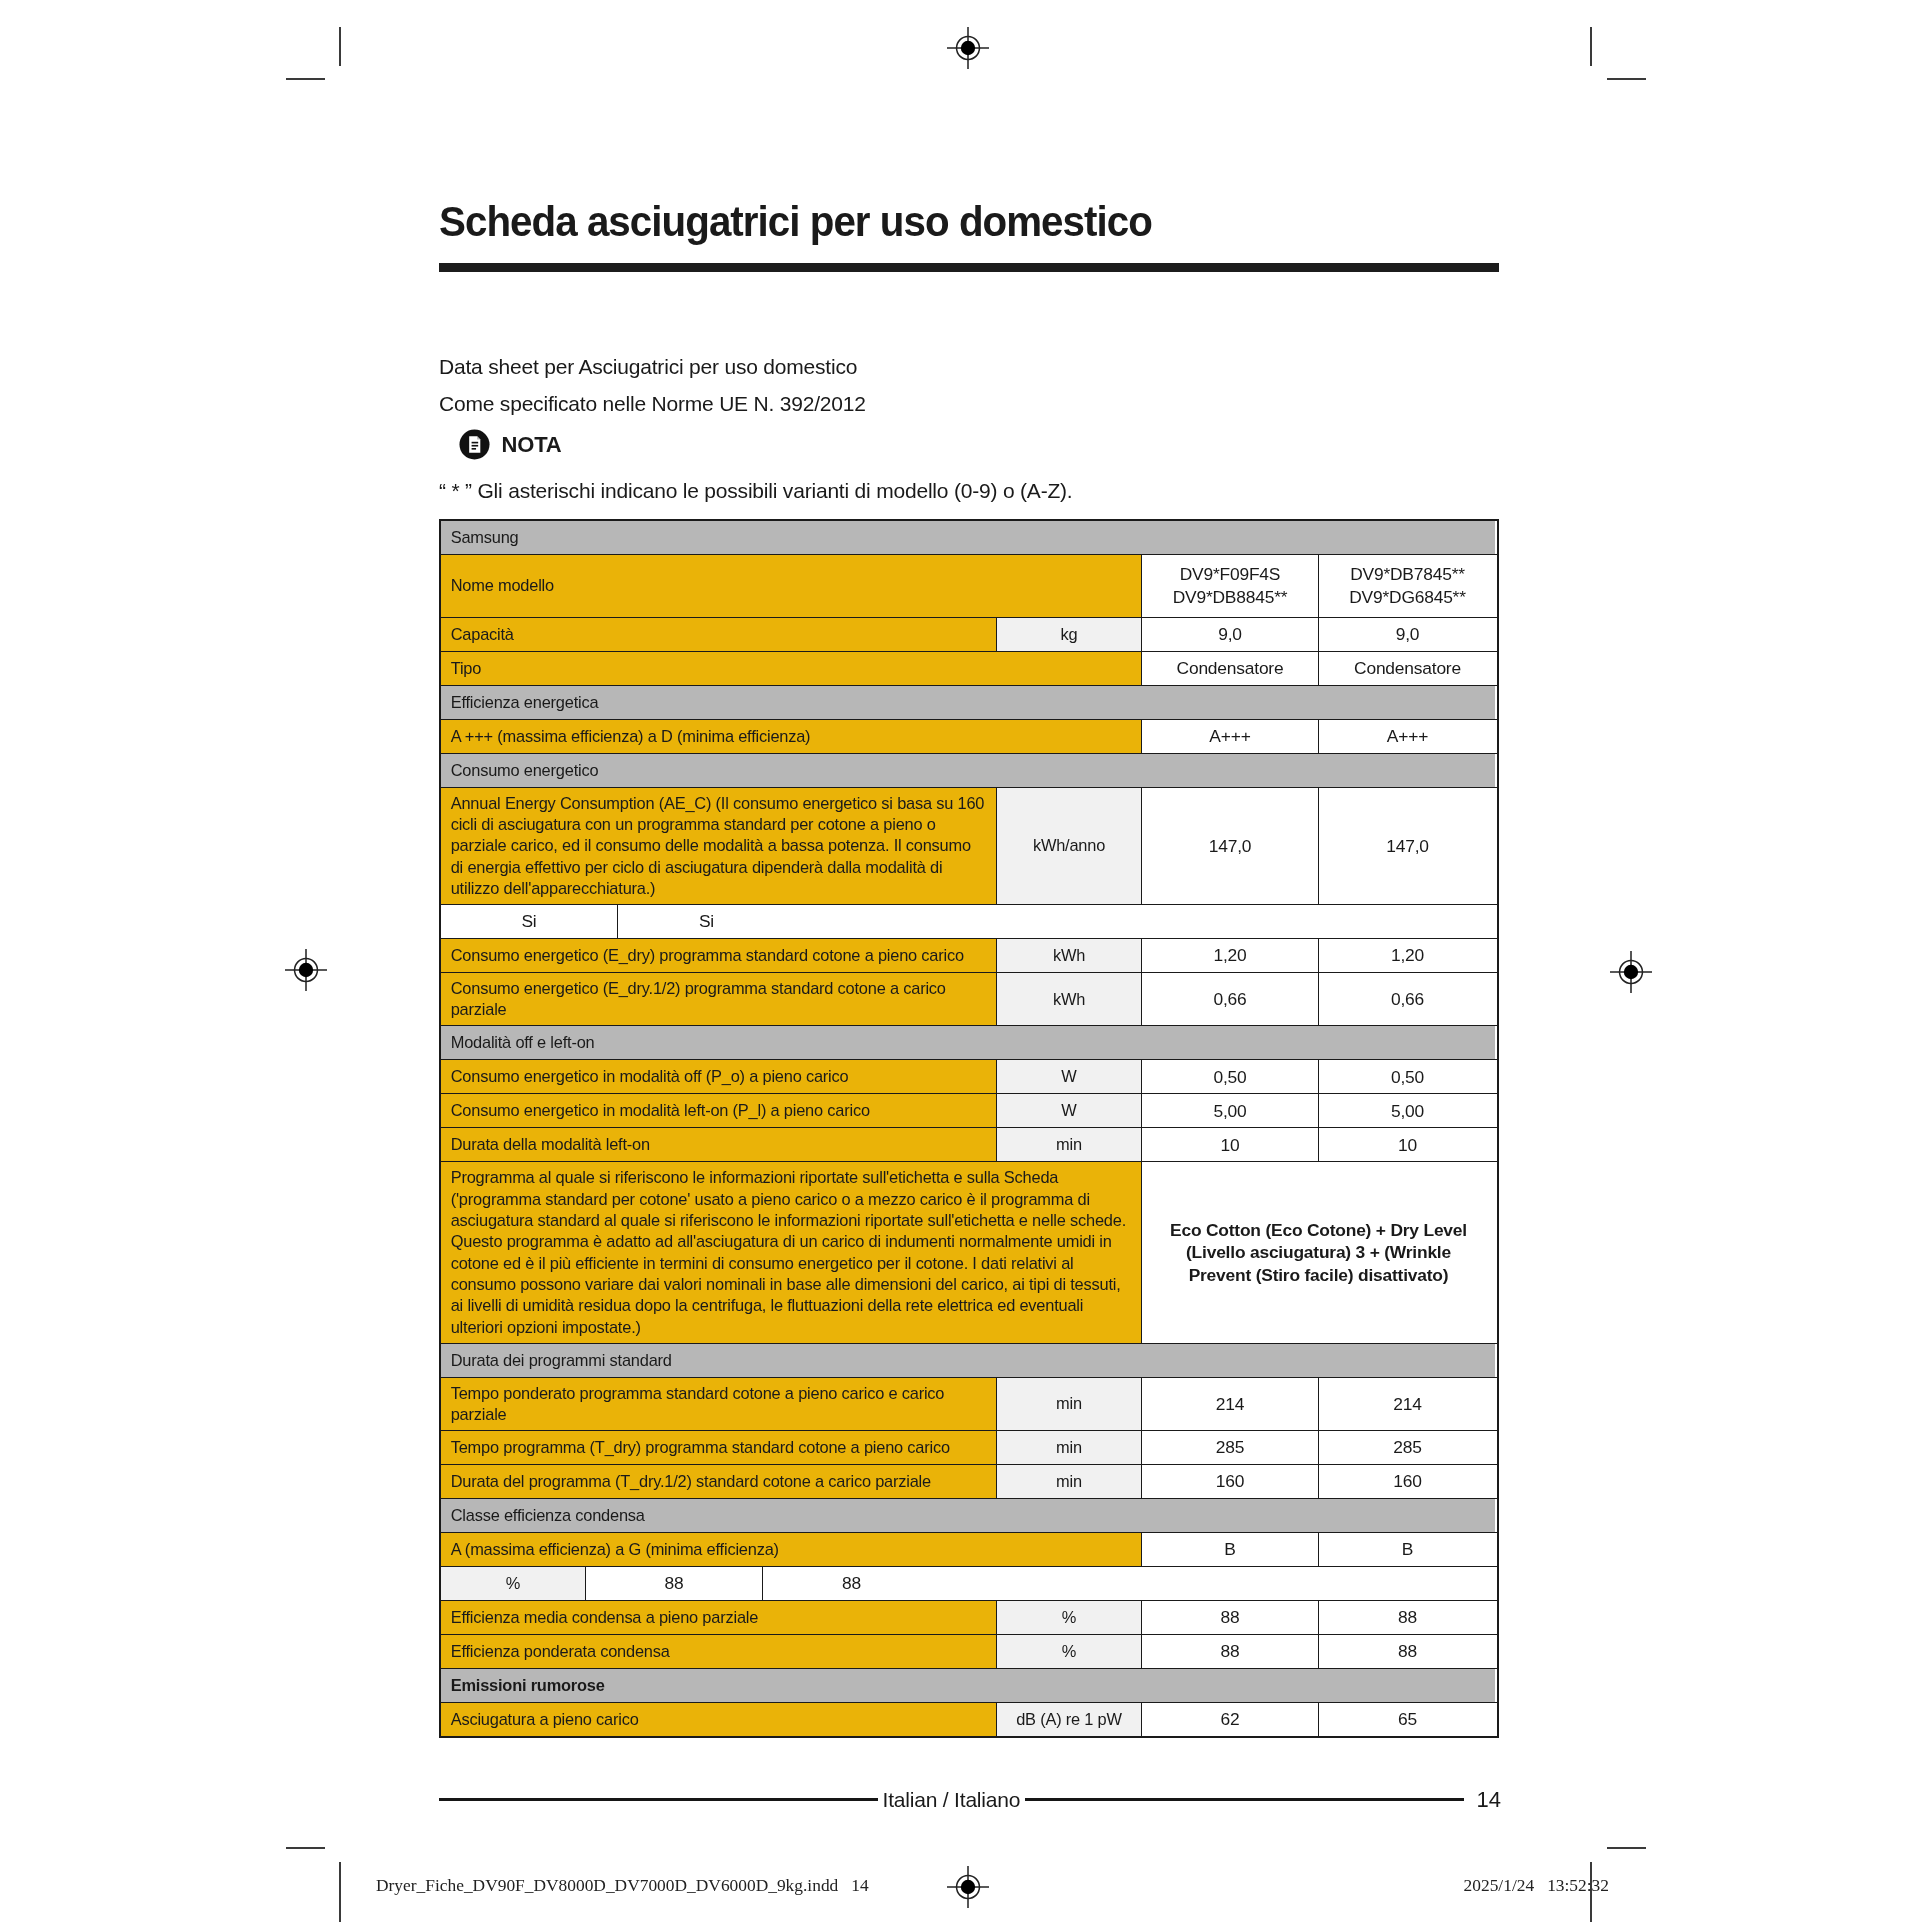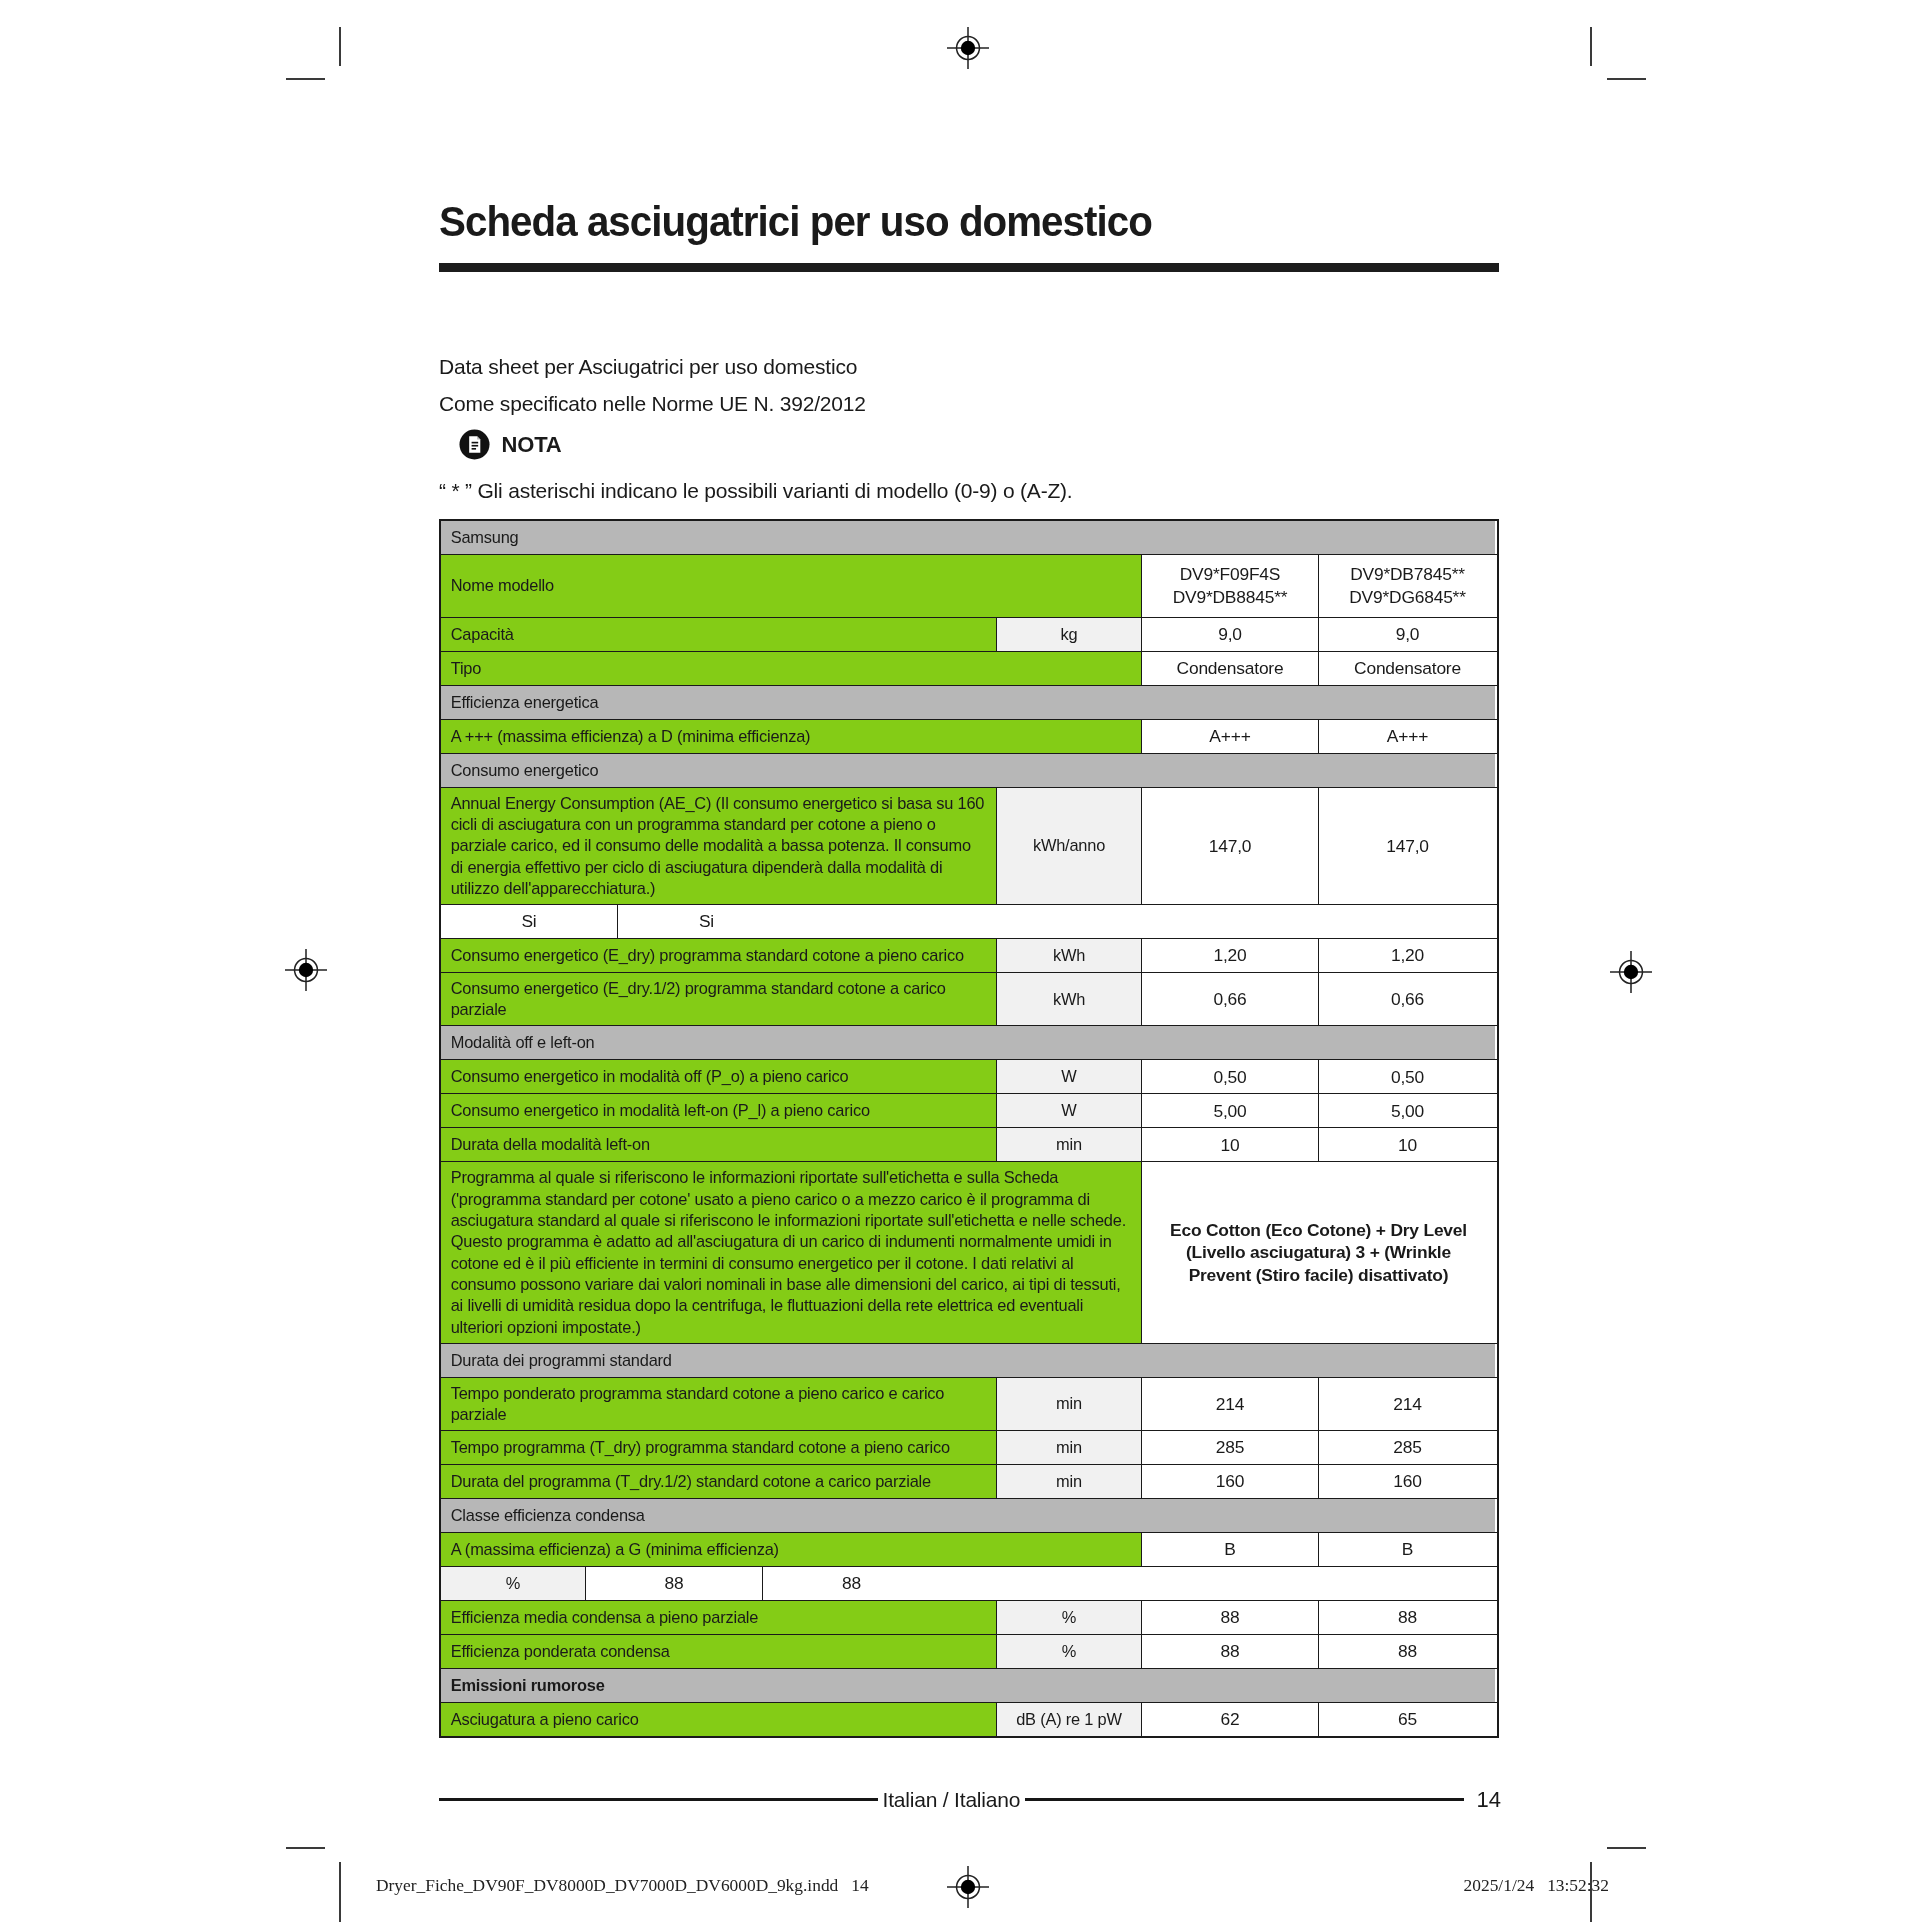--- a/index.html
+++ b/index.html
@@ -29,21 +29,21 @@
     position:absolute;left:439px;top:519px;width:1060px;
     box-sizing:border-box;border:2.9px solid #1a1a1a;background:#fff;
   }
   .trow{display:flex;border-bottom:1.9px solid #1a1a1a;min-height:33px;}
   .trow:last-child{border-bottom:none;}
   .cell{
     box-sizing:border-box;display:flex;flex-direction:column;justify-content:center;
     font-size:16.4px;line-height:1.3;letter-spacing:-0.2px;
   }
   .sec-cell{width:1054px;background:#b7b7b7;padding:2.9px 9.7px;}
-  .label-cell{width:556px;background:#84cc16;padding:4.8px 9.7px;border-right:1.9px solid #1a1a1a;}
+  .label-cell{width:556px;background:#eab308;padding:4.8px 9.7px;border-right:1.9px solid #1a1a1a;}
   .label-cell.span-unit{width:701px;}
   .unit-cell{width:145px;background:#f1f1f1;text-align:center;align-items:center;border-right:1.9px solid #1a1a1a;padding:2.9px 3.9px;}
   .value-cell{width:177px;background:#ffffff;text-align:center;align-items:center;padding:3.9px 5.8px;font-size:17.4px;border-right:1.9px solid #1a1a1a;}
   .trow .value-cell:last-child{border-right:none;}
   .value-cell.merged{width:353px;font-weight:700;padding:7.7px 21px;}
   .bold{font-weight:700;}
   
   .footer-bar{
     position:absolute;left:439px;top:1785px;width:1062px;height:29px;
     display:flex;align-items:center;gap:5px;

